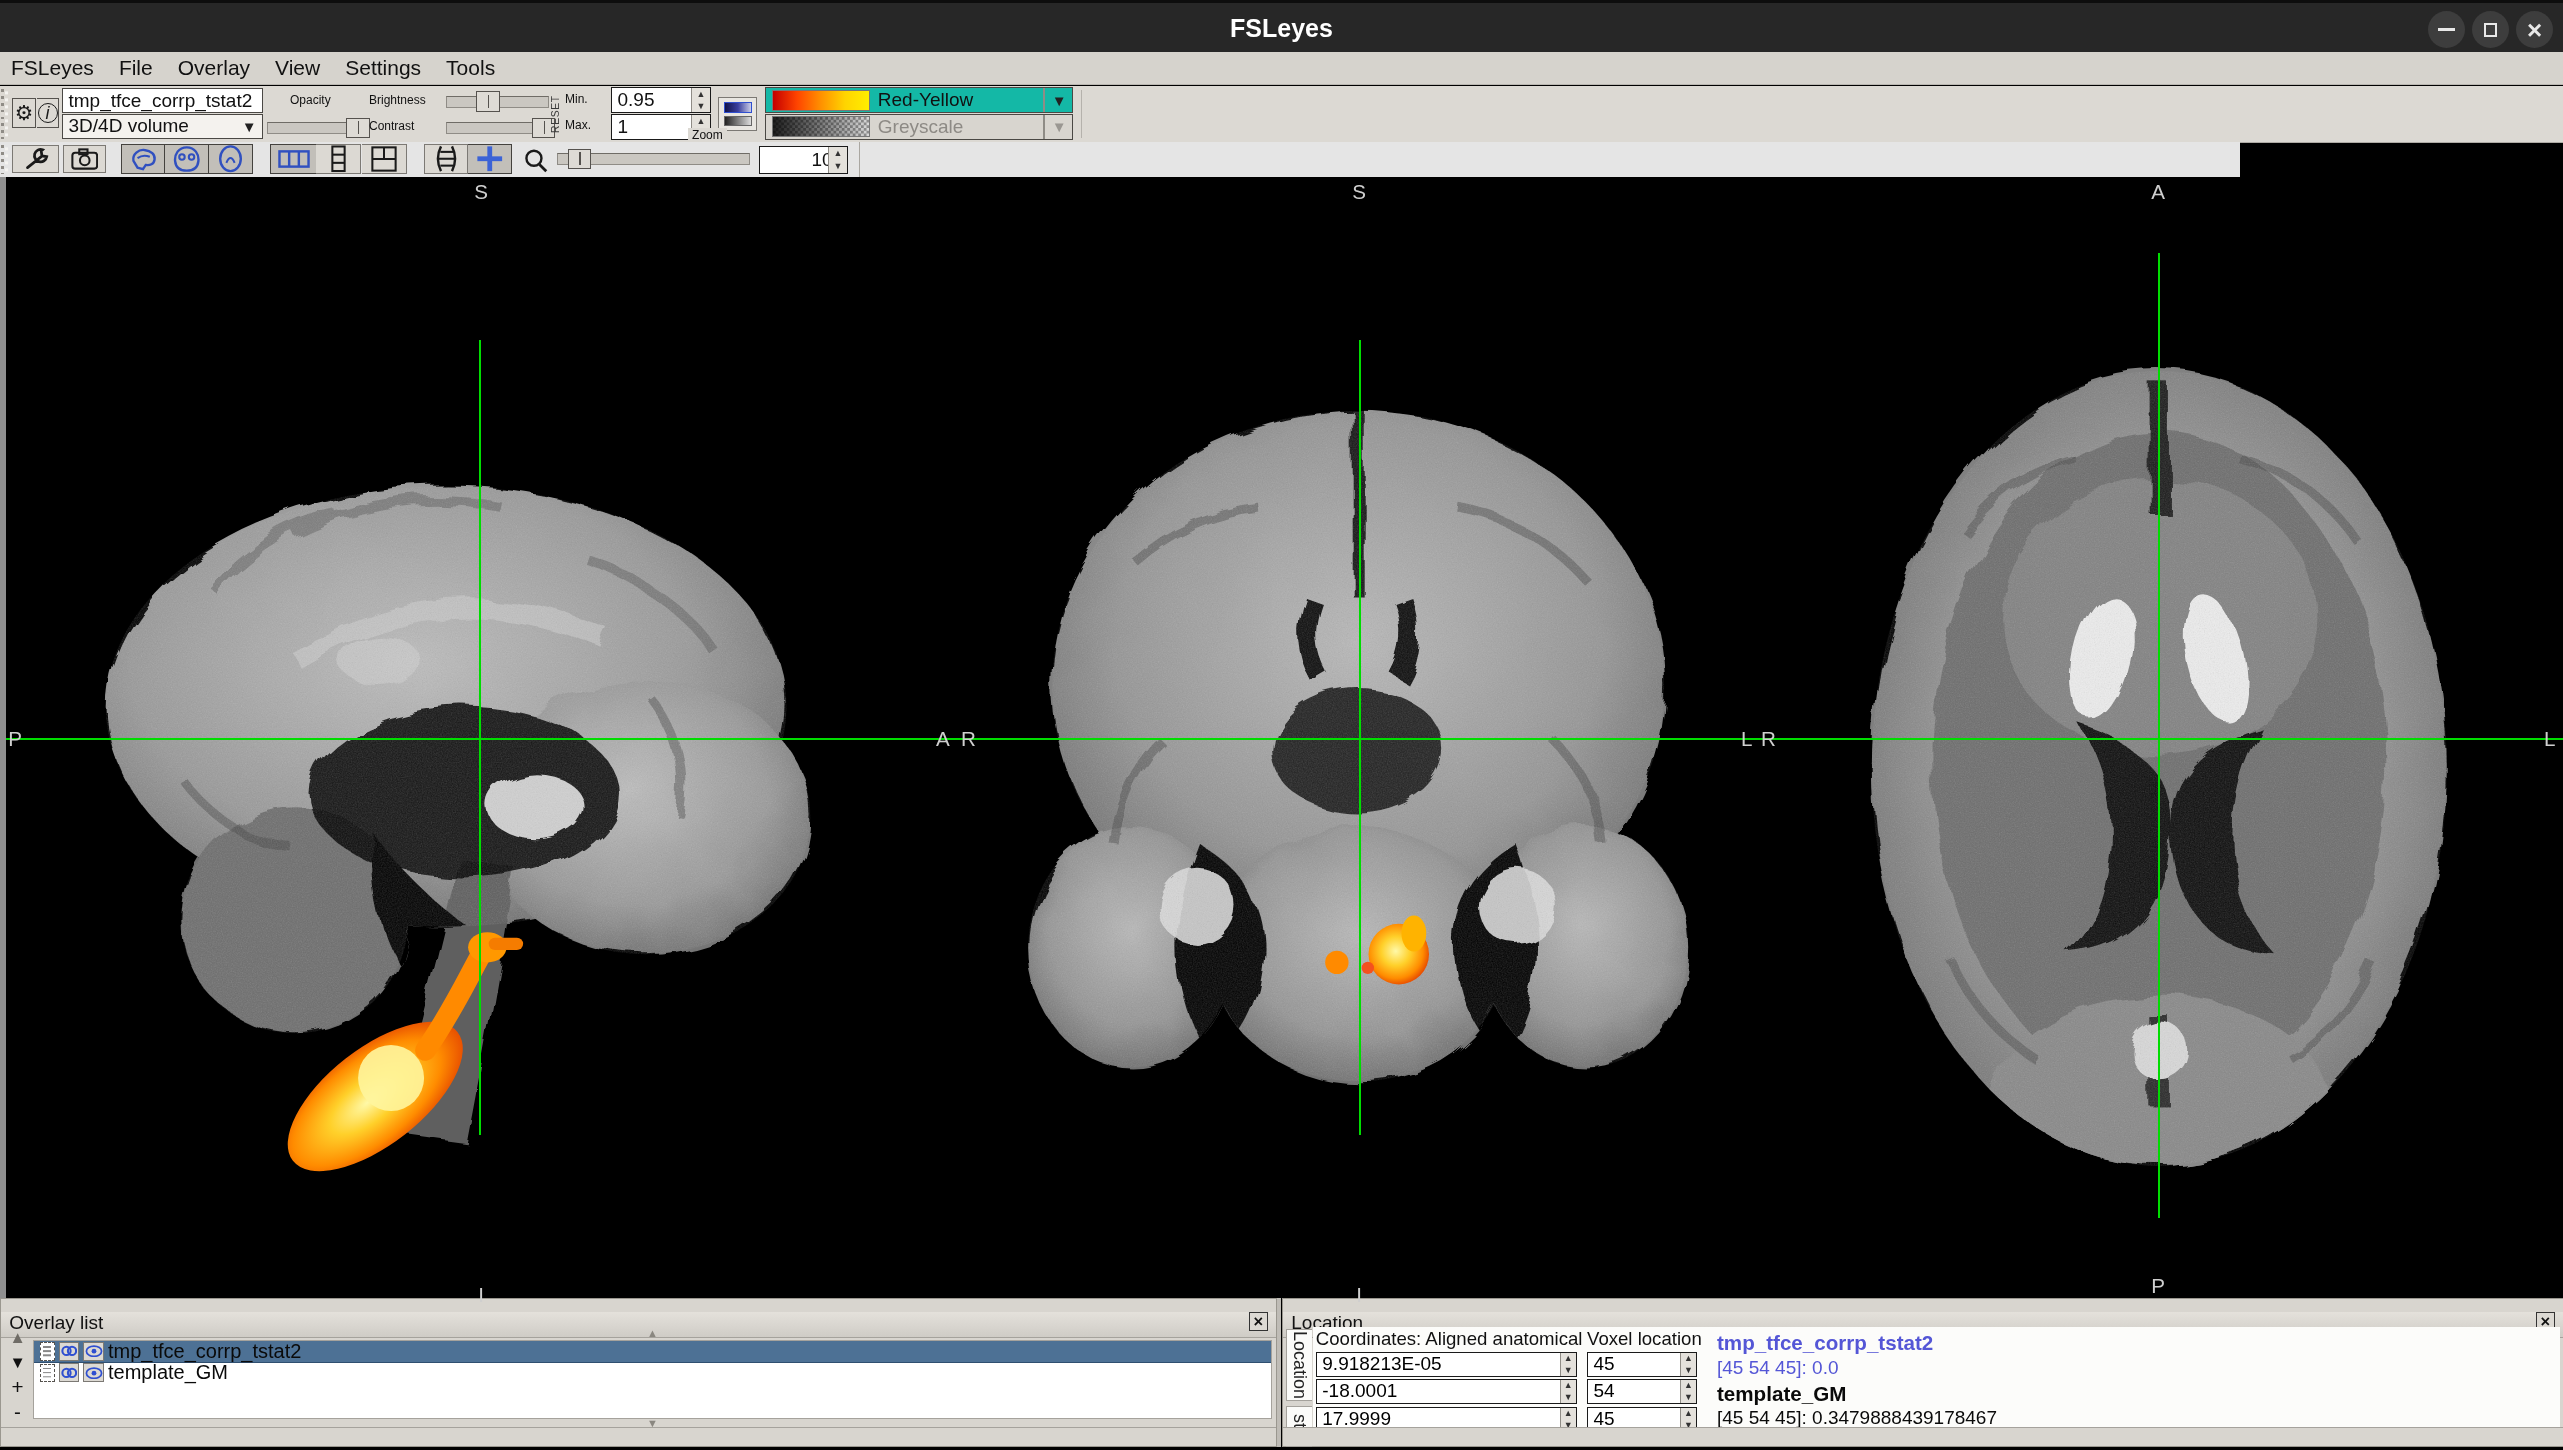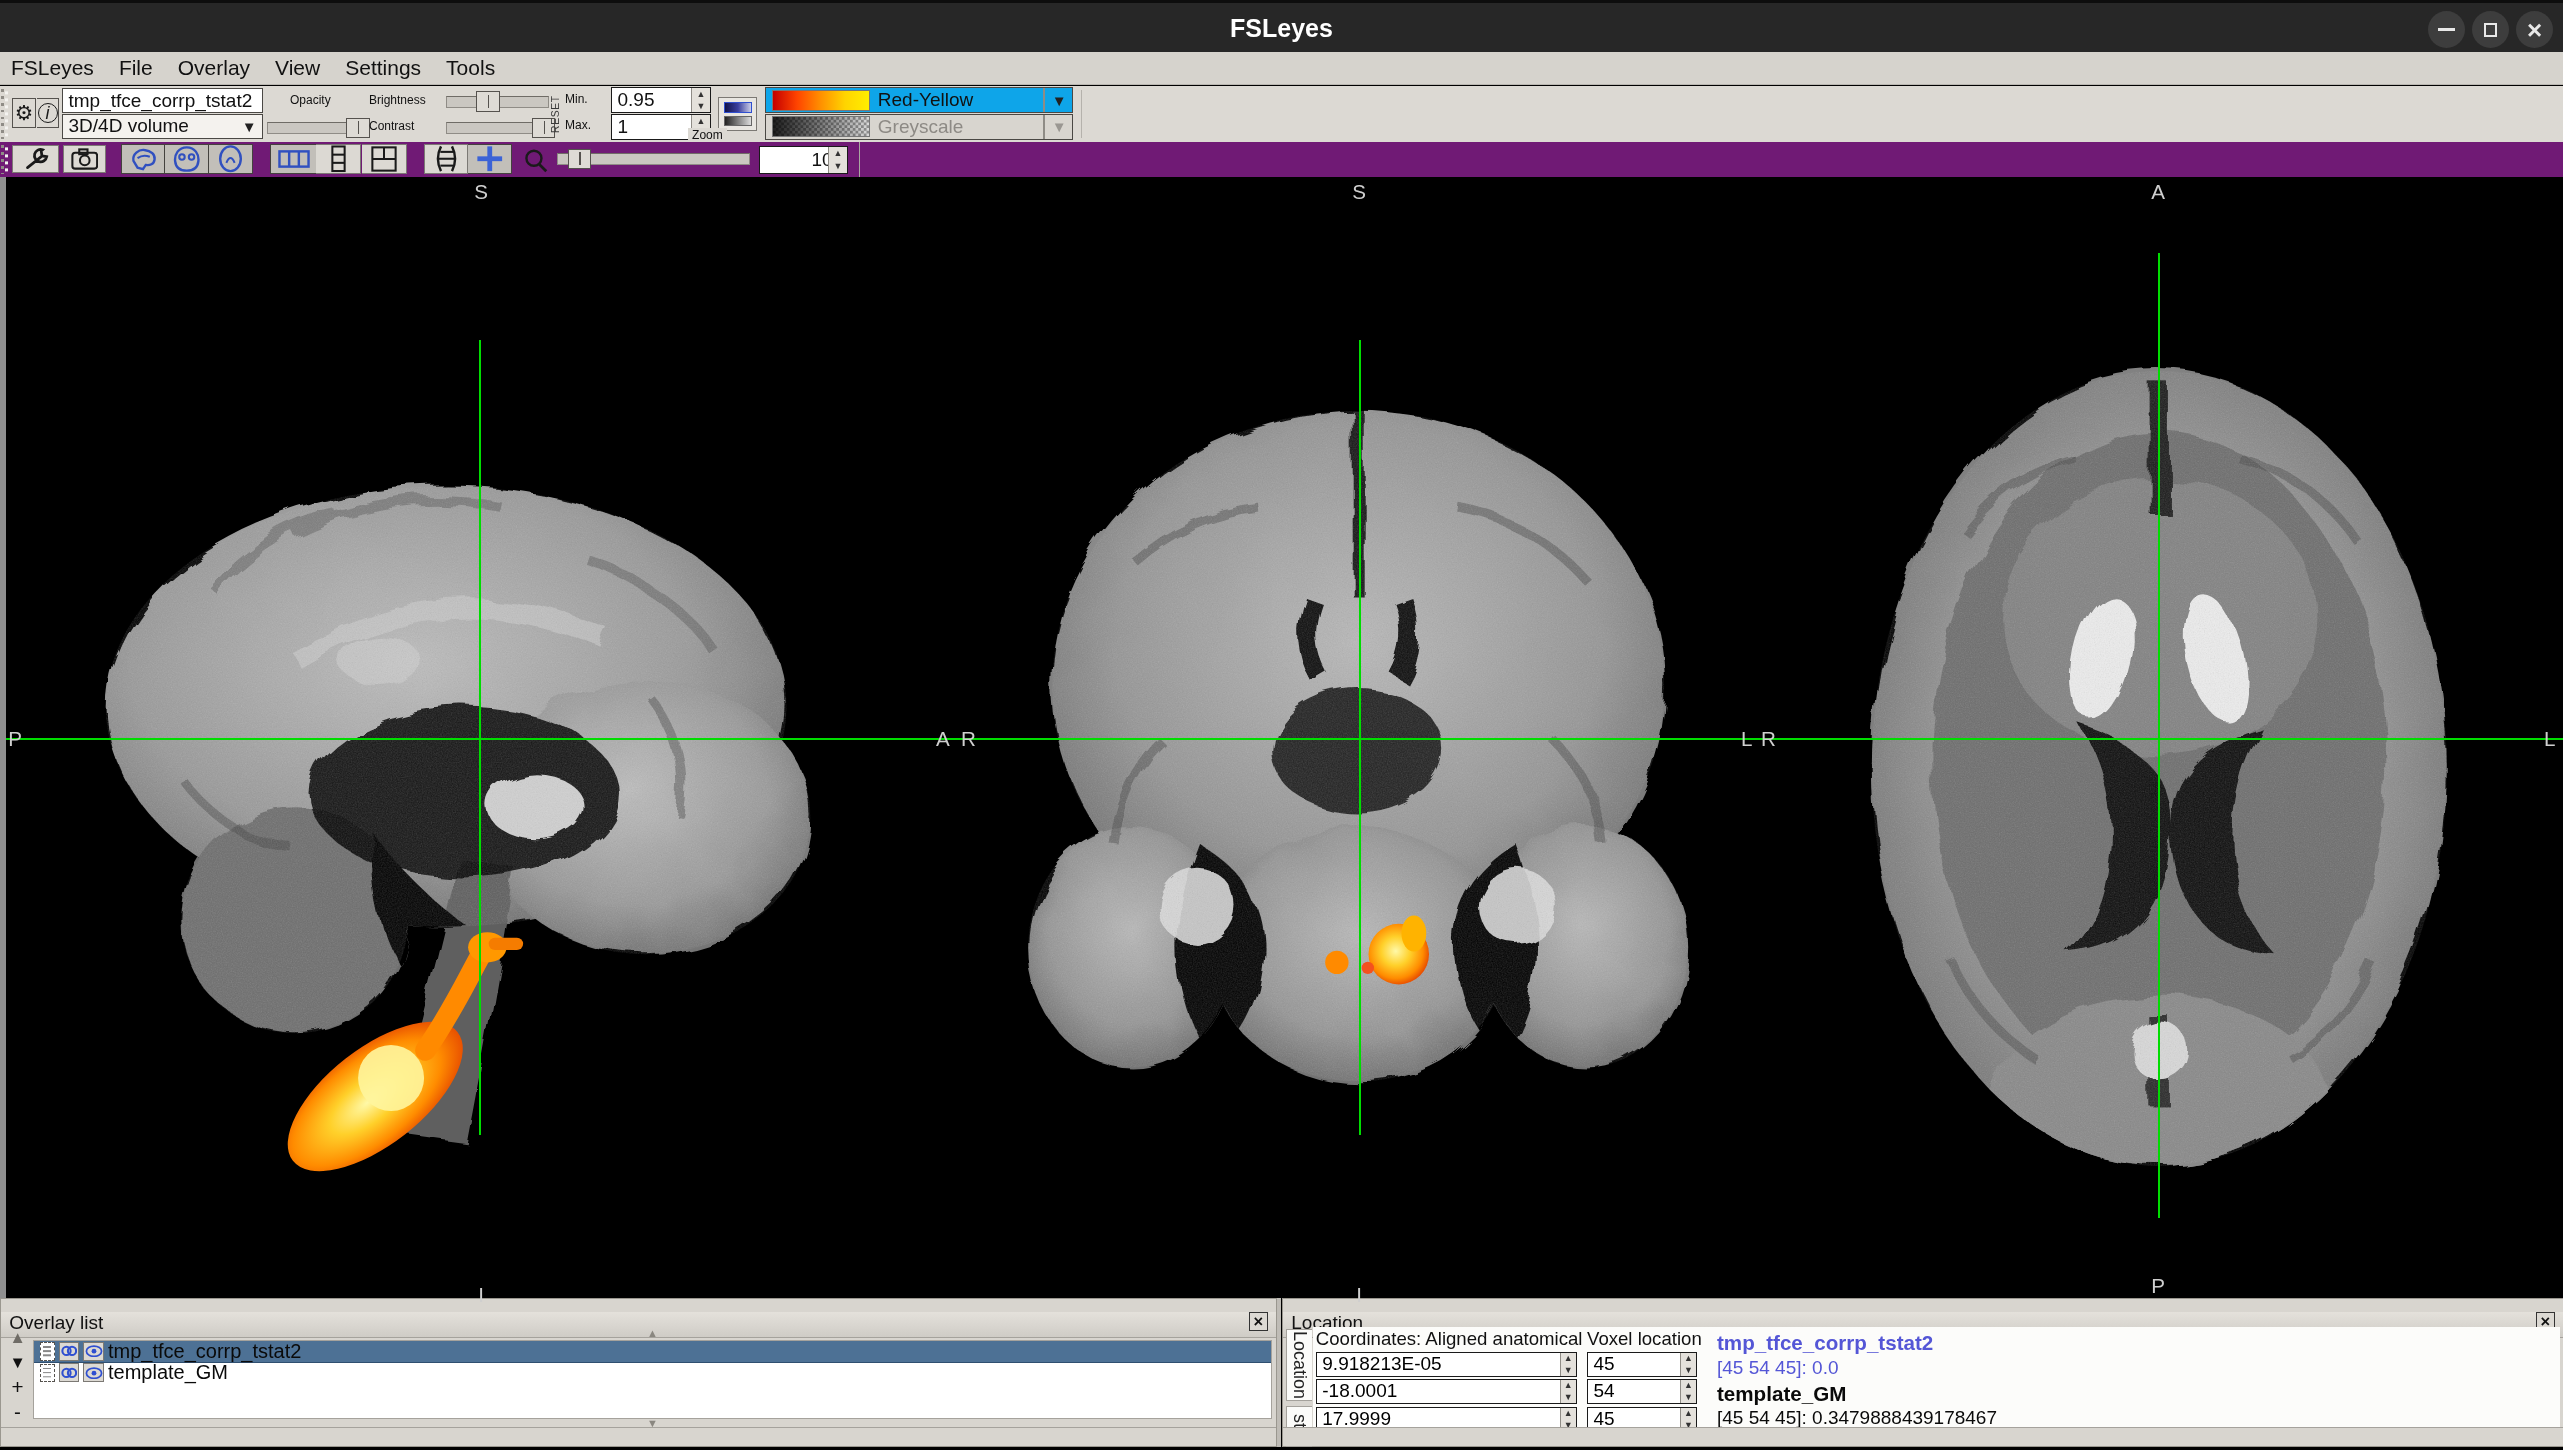--- a/index.html
+++ b/index.html
@@ -11,21 +11,21 @@
   .winbtn .bar{width:16.5px;height:2.8px;background:#e8e8e8;}
   .restore-glyph{position:relative;width:13.8px;height:13.8px;}
   .restore-glyph .sq1{position:absolute;right:0;top:0;width:9.6px;height:9.6px;border:2.1px solid #9a9a9a;}
   .restore-glyph .sq2{position:absolute;left:0;bottom:0;width:9.6px;height:9.6px;border:2.1px solid #e8e8e8;background:#3d3d3d;}
   .close-x{font-size:26px;line-height:26px;font-weight:bold;}
   
   .menubar{position:absolute;left:0;top:52px;width:2563px;height:33px;background:#d6d3cd;border-bottom:0.7px solid #b9b6b0;display:flex;align-items:center;padding-left:11px;box-sizing:border-box;gap:25px;}
   .menubar .mitem{font-size:21px;color:#111;}
   
   .toolbar1{position:absolute;left:0;top:86px;width:2563px;height:56px;background:#dcd9d3;border-bottom:0.7px solid #aeaba5;}
-  .toolbar2{position:absolute;left:0;top:142px;width:2563px;height:35px;background:#701a75;border-bottom:1.4px solid #55524e;}
+  .toolbar2{position:absolute;left:0;top:142px;width:2240px;height:35px;background:#e5e5e5;border-bottom:1.4px solid #55524e;}
   .gripper{position:absolute;left:1.4px;top:2.8px;bottom:2.8px;width:8.3px;background:repeating-linear-gradient(to bottom,#8f8c86 0 2.8px,transparent 2.8px 6.9px),repeating-linear-gradient(to bottom,#f4f3f0 1.4px 4.1px,transparent 4.1px 8.3px);background-size:2.8px 100%,2.8px 100%;background-position:0 0,4.1px 1.4px;background-repeat:repeat-y;}
   .tb-btn{position:absolute;background:#dcd9d3;border:1.4px solid #55524e;box-sizing:border-box;display:flex;align-items:center;justify-content:center;}
   .tb-btn.flat{border-color:#7c7974;}
   .tb-btn.pressed{background:#c2bfb9;border-color:#44423e;}
   .glyph{color:#1a1a1a;}
   .field{position:absolute;background:#fff;border:1.4px solid #4a4844;box-sizing:border-box;display:flex;align-items:center;padding:0 5.5px;font-size:19px;color:#111;overflow:hidden;white-space:nowrap;}
   .combo{position:absolute;background:#f4f2ee;border:1.4px solid #4a4844;box-sizing:border-box;display:flex;align-items:center;padding:0 5.5px;font-size:19px;color:#111;white-space:nowrap;}
   .combo .arr{margin-left:auto;font-size:15px;color:#222;}
   .lbl{position:absolute;font-size:12px;color:#111;white-space:nowrap;}
   .slider{position:absolute;height:12.4px;background:#cac7c1;border:1.4px solid #8f8c86;border-top-color:#6f6c66;box-sizing:border-box;}
@@ -158,21 +158,21 @@
           <div>▲</div>
           <div>▼</div>
         </div>
     </div>
 
     <div class="tb-btn flat" style="left:718px;top:11px;width:39px;height:34px;flex-direction:column;gap:2.8px;background:#e8e6e1;">
       <div style="width:26px;height:9.6px;border:1.4px solid #2f4fd0;background:linear-gradient(to right,#10124a,#3a3f9e,#c9cce8);"></div>
       <div style="width:26px;height:8.3px;border:0.7px solid #666;background:linear-gradient(to right,#222,#ddd);"></div>
     </div>
 
-    <div class="combo" style="left:765px;top:1.4px;width:308px;height:26px;background:#0ea5e9;">
+    <div class="combo" style="left:765px;top:1.4px;width:308px;height:26px;background:#14b8a6;">
       <div class="cmapswatch ry"></div>
       <span>Red-Yellow</span>
       <div class="cmap-sep"></div>
       <span class="arr" style="margin-left:0;">▼</span>
     </div>
     <div class="combo disabled" style="left:765px;top:27.5px;width:308px;height:26px;">
       <div class="cmapswatch gs"></div>
       <span>Greyscale</span>
       <div class="cmap-sep"></div>
       <span class="arr" style="margin-left:0;">▼</span>

